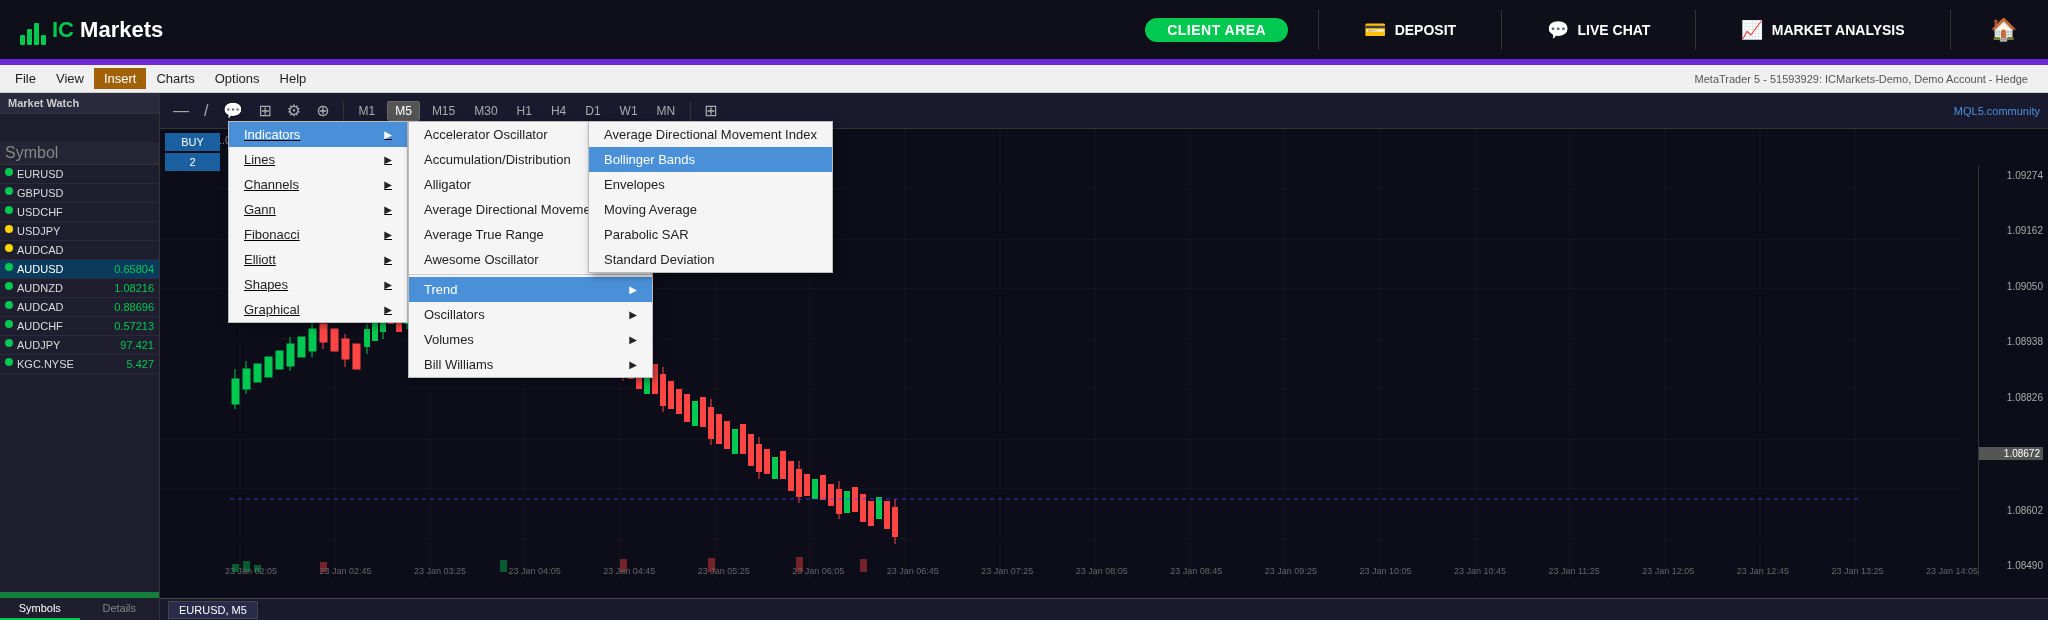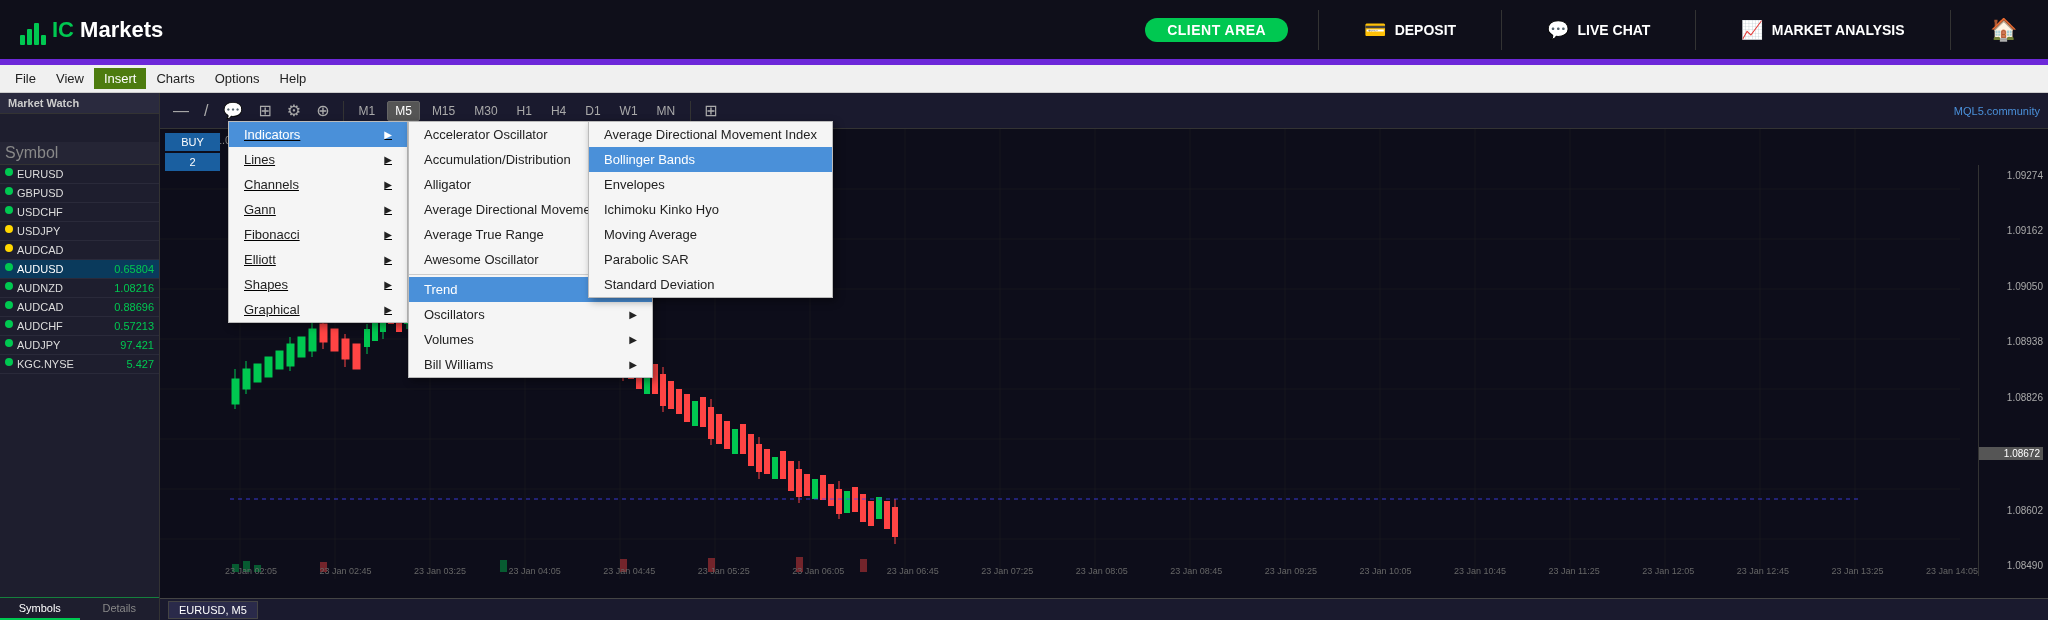--- a/index.html
+++ b/index.html
@@ -88,21 +88,21 @@
     .menu-item {
       padding: 3px 10px;
       font-size: 13px;
       cursor: pointer;
       color: #222;
     }
     .menu-item:hover, .menu-item.active {
       background: #4a90d9;
       color: white;
     }
-    .menu-item.active { background: #4d7c0f; color: white; }
+    .menu-item.active { background: #a16207; color: white; }
 
     
     .main-layout {
       display: flex;
       height: calc(620px - 65px - 28px);
     }
 
     
     .sidebar {
       width: 160px;
@@ -146,21 +146,21 @@
     }
     .dot-green { background: #00c851; }
     .dot-yellow { background: #ffd700; }
     .symbol-name { color: #ddd; flex: 1; }
     .symbol-price { color: #00c851; font-size: 11px; margin-left: 3px; }
     .symbol-row.selected { background: #0a3a5c; }
     .symbol-row.selected .symbol-name { color: #fff; }
     .sidebar-tabs {
       display: flex;
       margin-top: auto;
-      border-top: 1px solid #15803d;
+      border-top: 6px solid #15803d;
     }
     .sidebar-tab {
       flex: 1;
       text-align: center;
       padding: 4px;
       font-size: 11px;
       color: #888;
       cursor: pointer;
       background: #1e1e2e;
     }
@@ -326,20 +326,21 @@
   <div class="home-icon-btn">🏠</div>
 </div>
 
 <div class="menu-bar">
   <span class="menu-item">File</span>
   <span class="menu-item">View</span>
   <span class="menu-item active">Insert</span>
   <span class="menu-item">Charts</span>
   <span class="menu-item">Options</span>
   <span class="menu-item">Help</span>
+  <span style="flex:1;font-size:11px;color:#555;text-align:right;padding-right:15px;">MetaTrader 5 - 51593929: ICMarkets-Demo, Demo Account - Hedge</span>
 </div>
 
 <div class="main-layout">
 
   <div class="sidebar">
     <div class="sidebar-header">Market Watch</div>
     <div class="sidebar-cols">
       <span class="col-symbol">Symbol</span>
     </div>
 
@@ -716,23 +717,20 @@
       <div class="trend-item">
         <span>Average Directional Movement Index</span>
       </div>
       <div class="trend-item selected">
         <span>Bollinger Bands</span>
       </div>
       <div class="trend-item">
         <span>Envelopes</span>
       </div>
       <div class="trend-item">
-        <span>Ichimoku Kinko Hyo</span>
-      </div>
-      <div class="trend-item">
         <span>Moving Average</span>
       </div>
       <div class="trend-item">
         <span>Parabolic SAR</span>
       </div>
       <div class="trend-item">
         <span>Standard Deviation</span>
       </div>
     </div>
 

